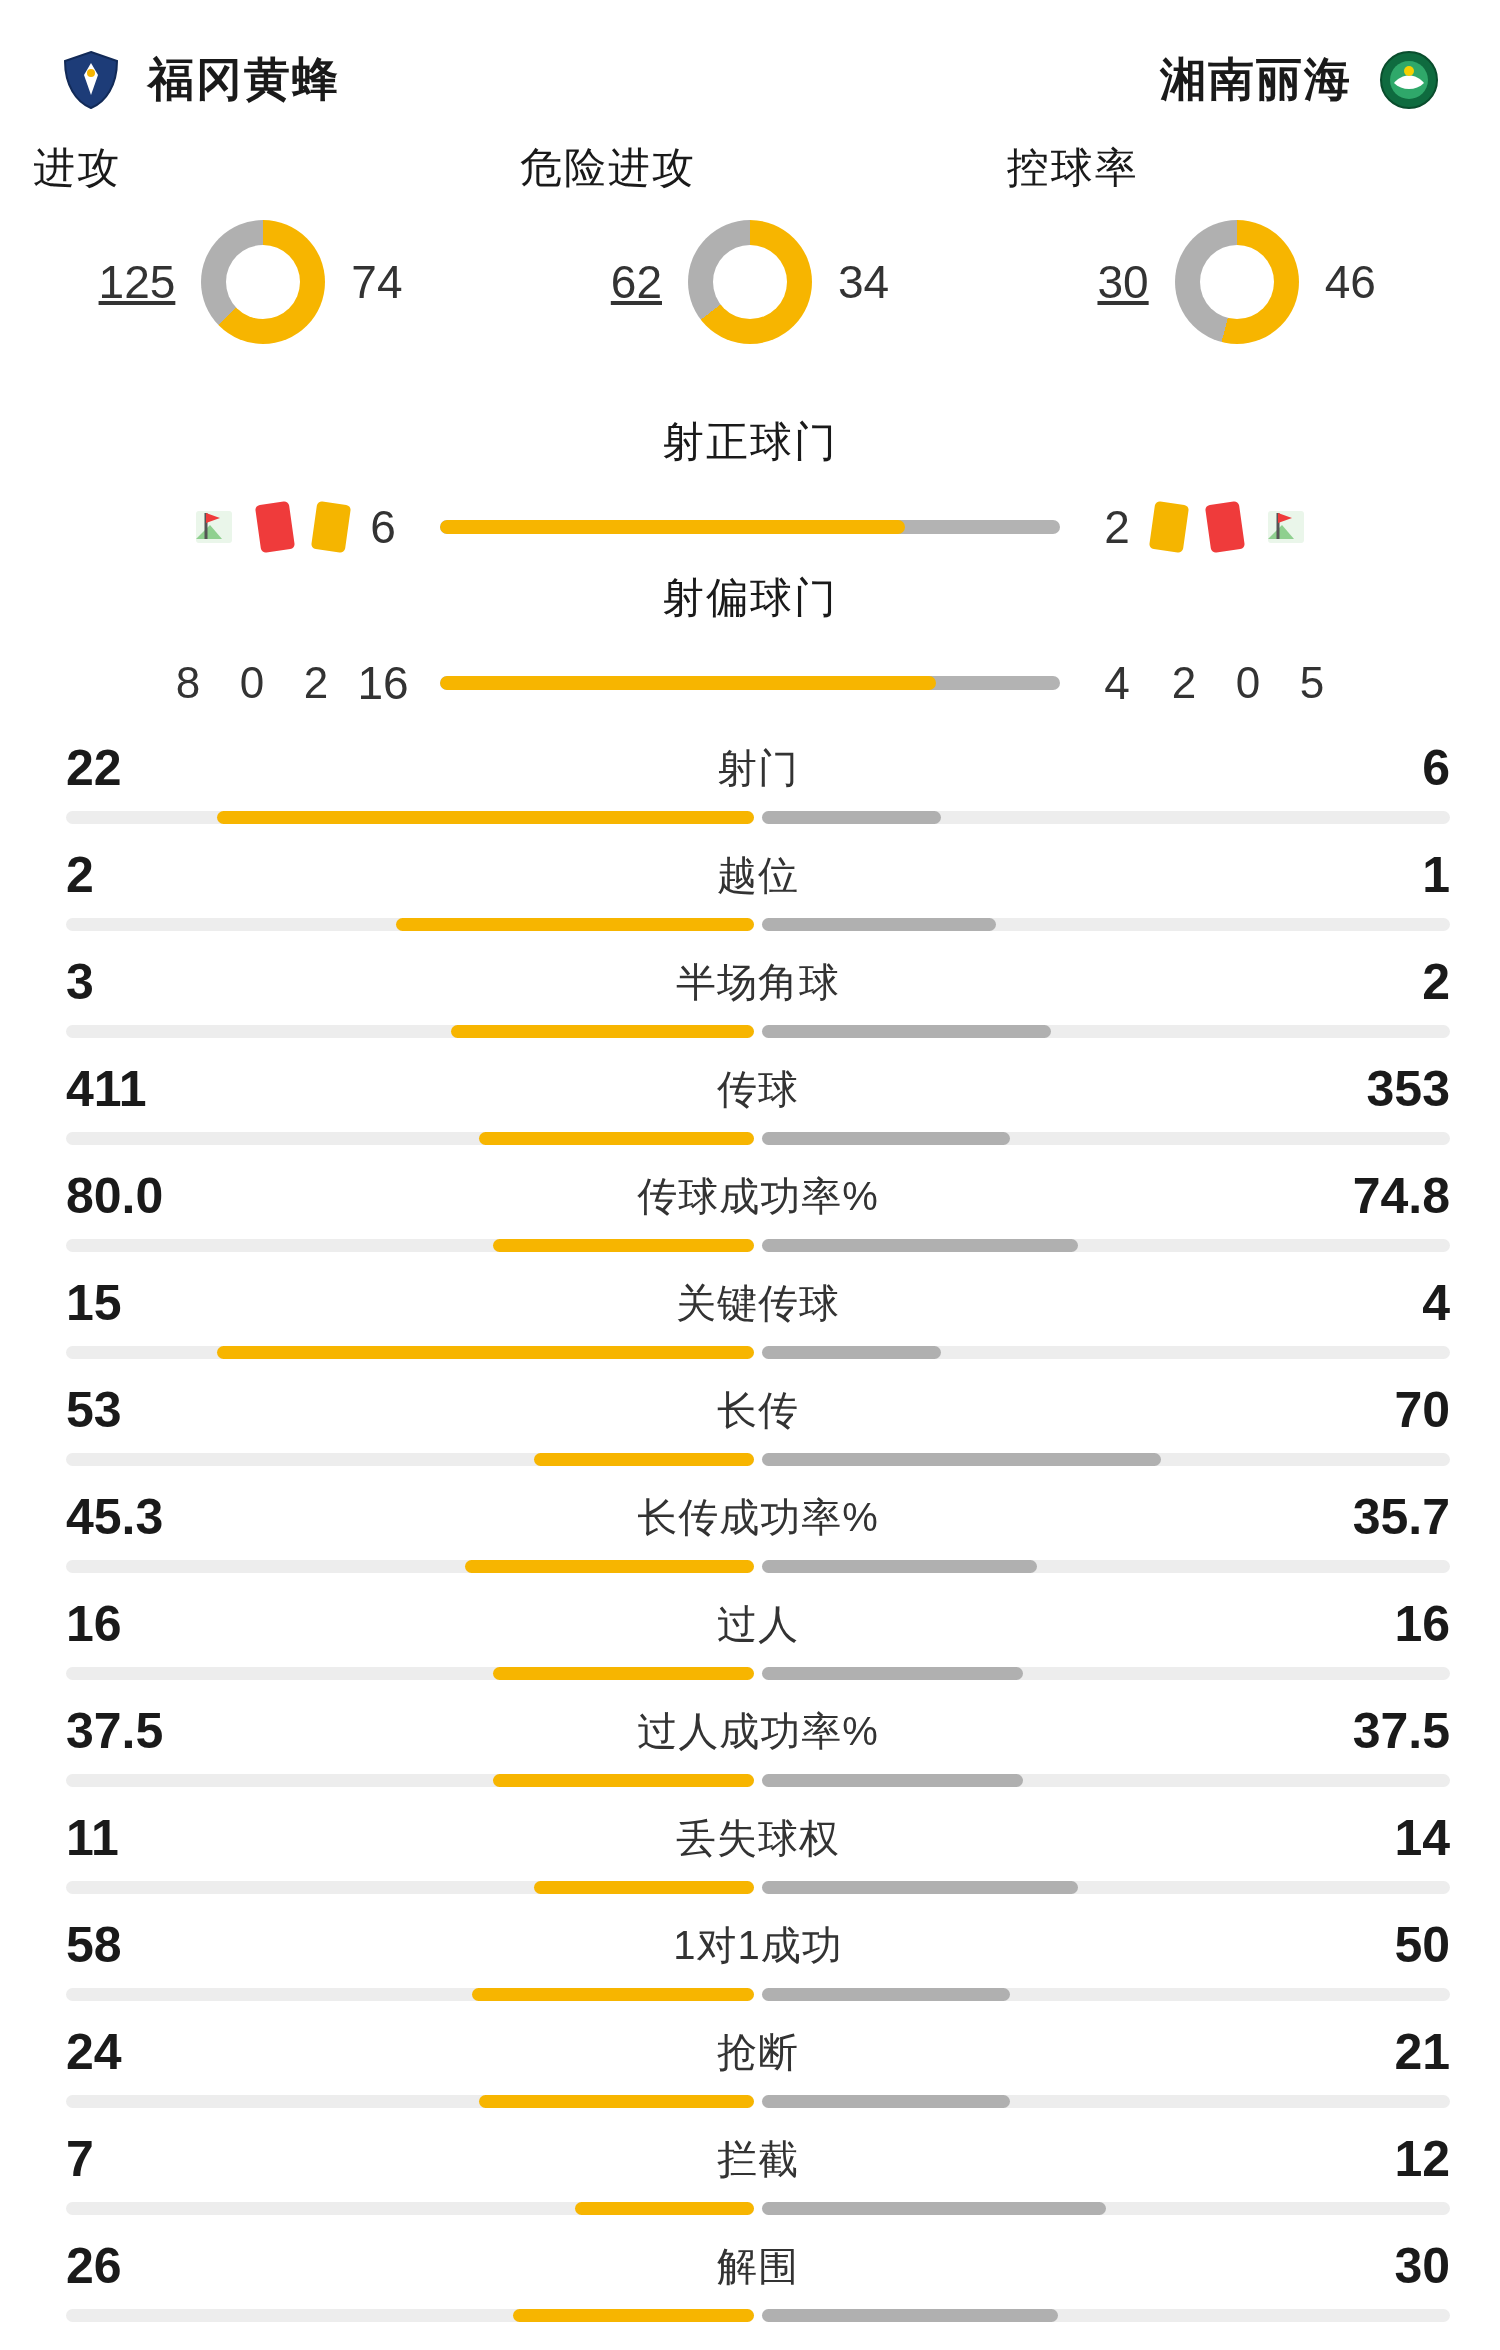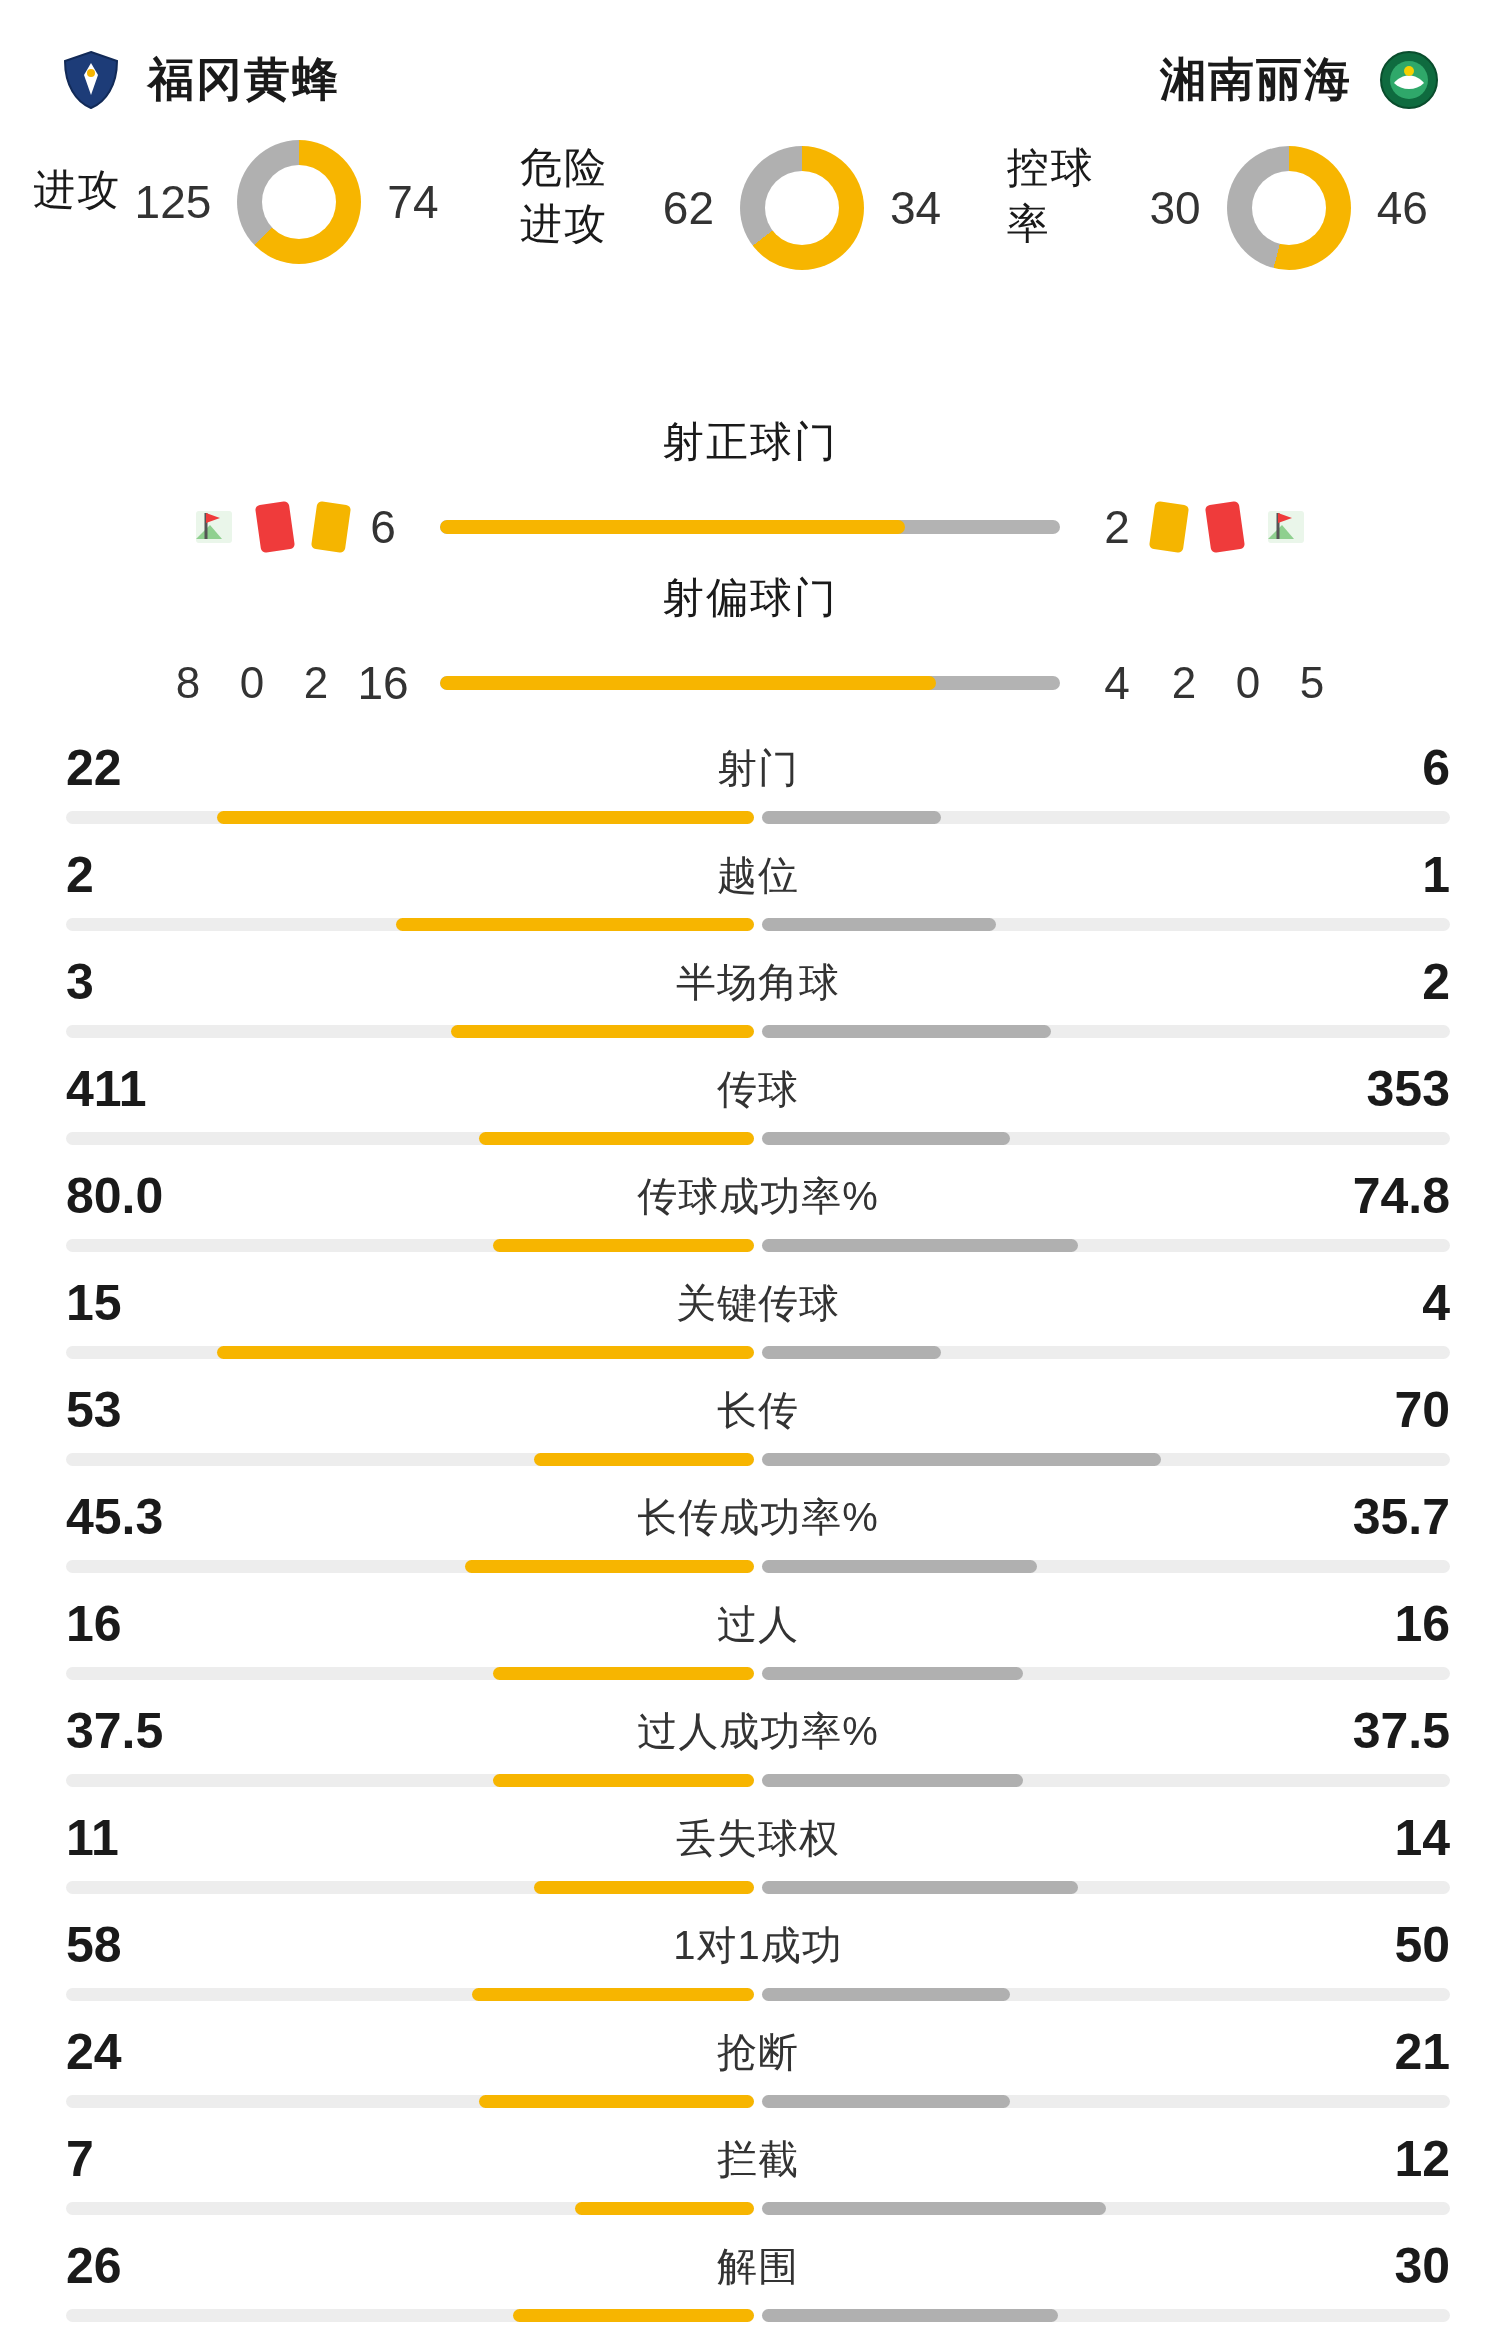--- a/index.html
+++ b/index.html
@@ -27,25 +27,25 @@
   .crest svg { display: block; }
 
   
   .donut-row {
     display: flex;
     justify-content: space-around;
     align-items: flex-start;
     padding: 10px 20px 0 20px;
     height: 260px;
   }
-  .donut-block { display: flex; flex-direction: row; align-items: center; width: 460px; }
+  .donut-block { display: flex; flex-direction: column; width: 460px; }
   .donut-title { font-size: 42px; font-weight: 400; color: #1a1a1a; margin-bottom: 24px; letter-spacing: 2px; }
   .donut-line { display: flex; align-items: center; justify-content: center; gap: 26px; }
   .donut-val { font-size: 46px; font-weight: 400; color: #333; min-width: 90px; text-align: center; }
-  .donut-val.left { text-align: right; }
+  .donut-val.left { text-align: right; text-decoration: underline; }
   .donut-val.right { text-align: left; }
   .donut { width: 124px; height: 124px; border-radius: 50%; position: relative; }
   .donut::after {
     content: "";
     position: absolute; left: 50%; top: 50%;
     transform: translate(-50%,-50%);
     width: 74px; height: 74px; border-radius: 50%;
     background: #ffffff;
   }
 

